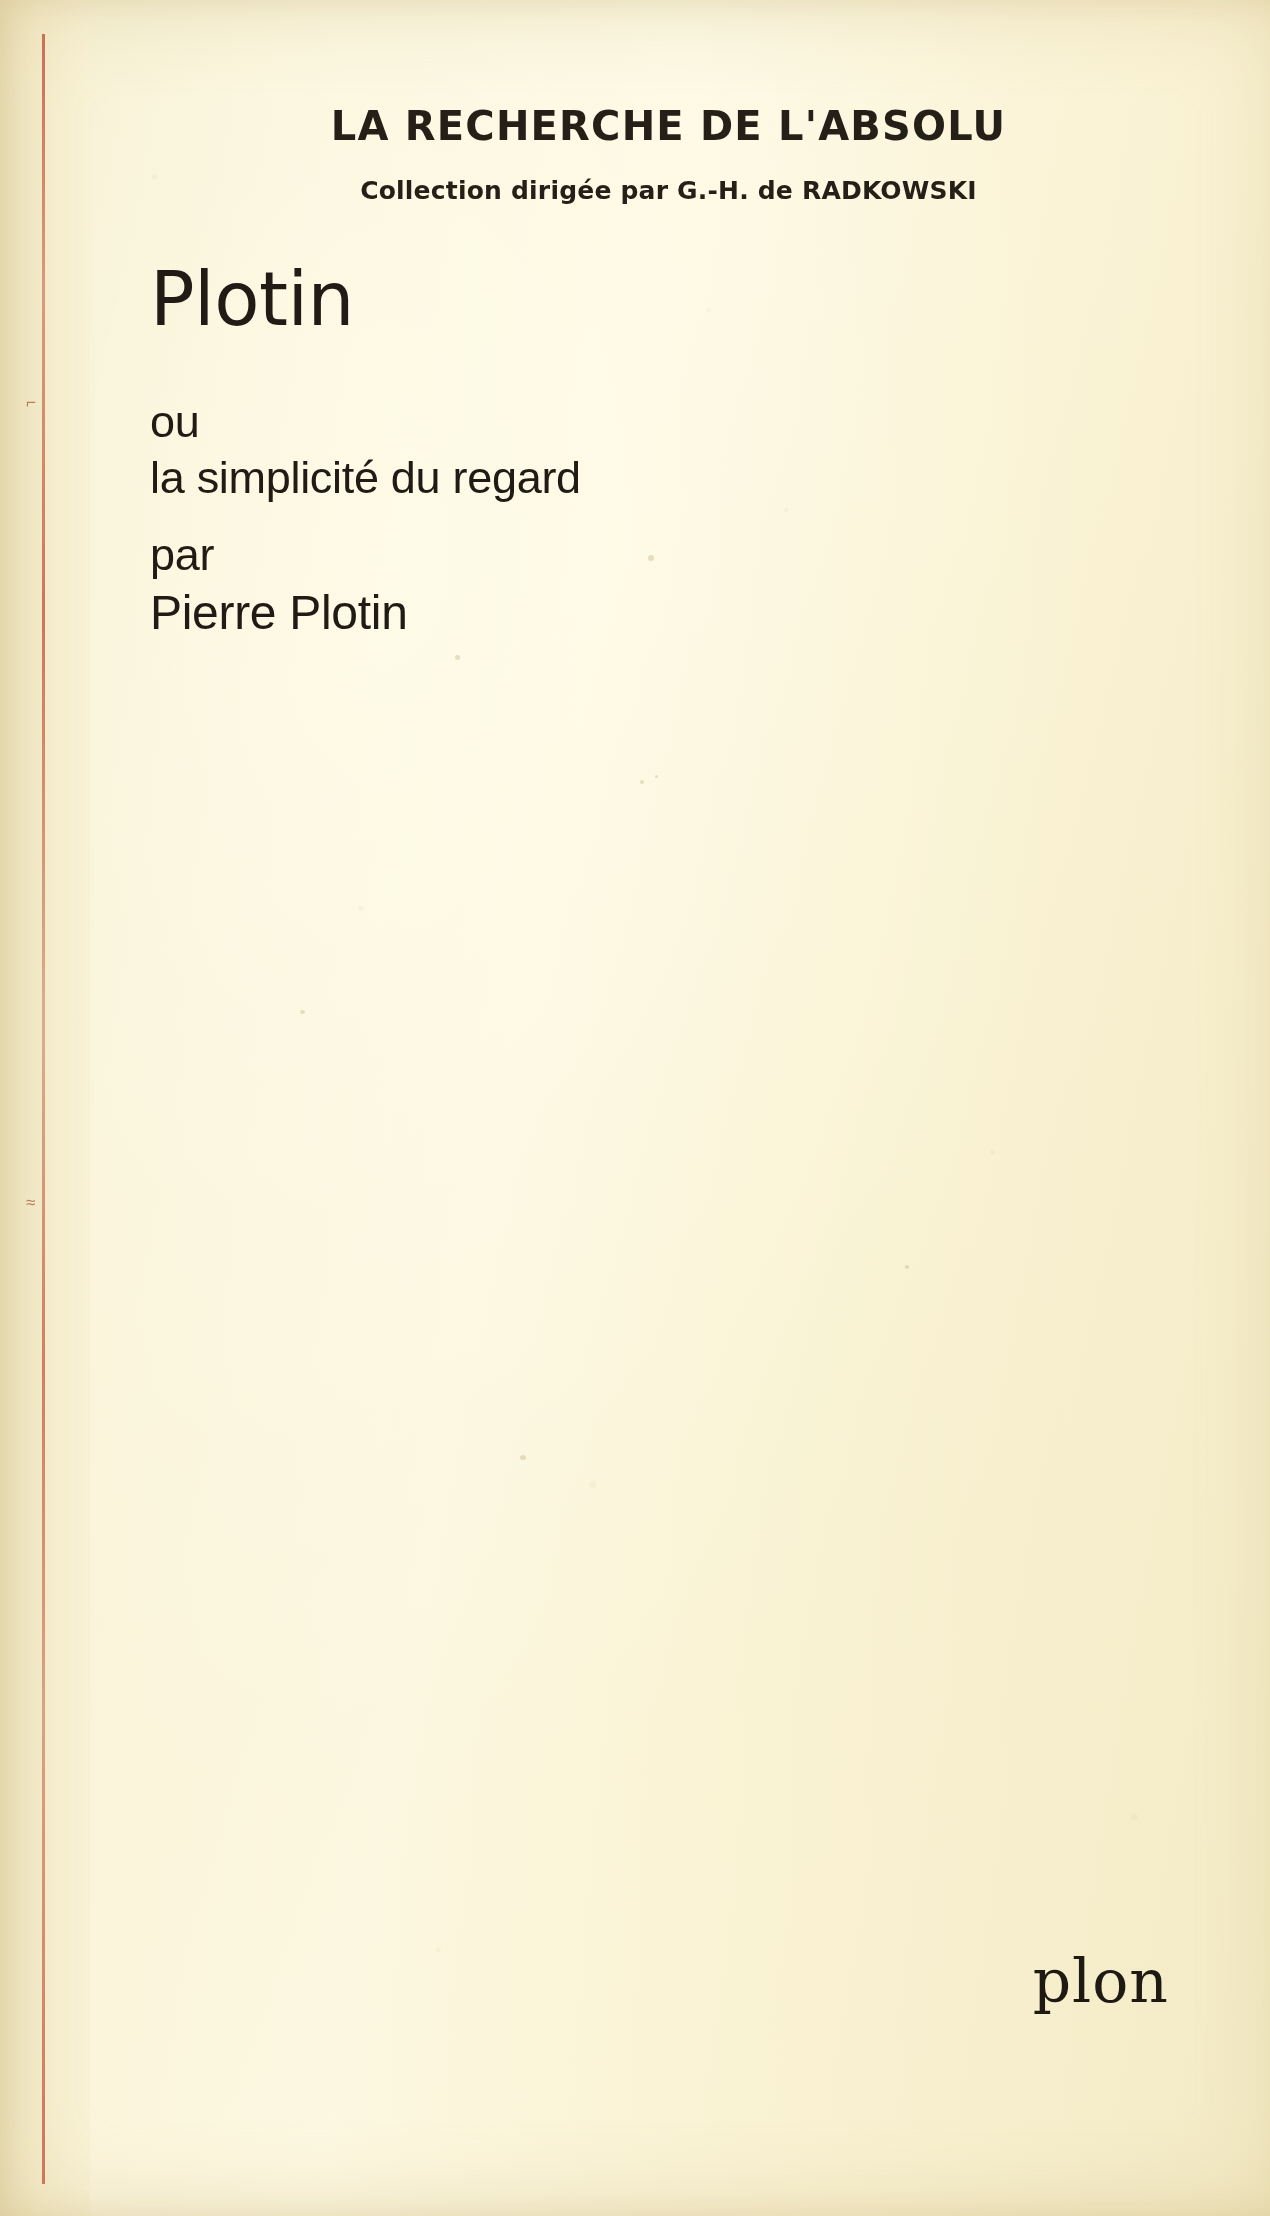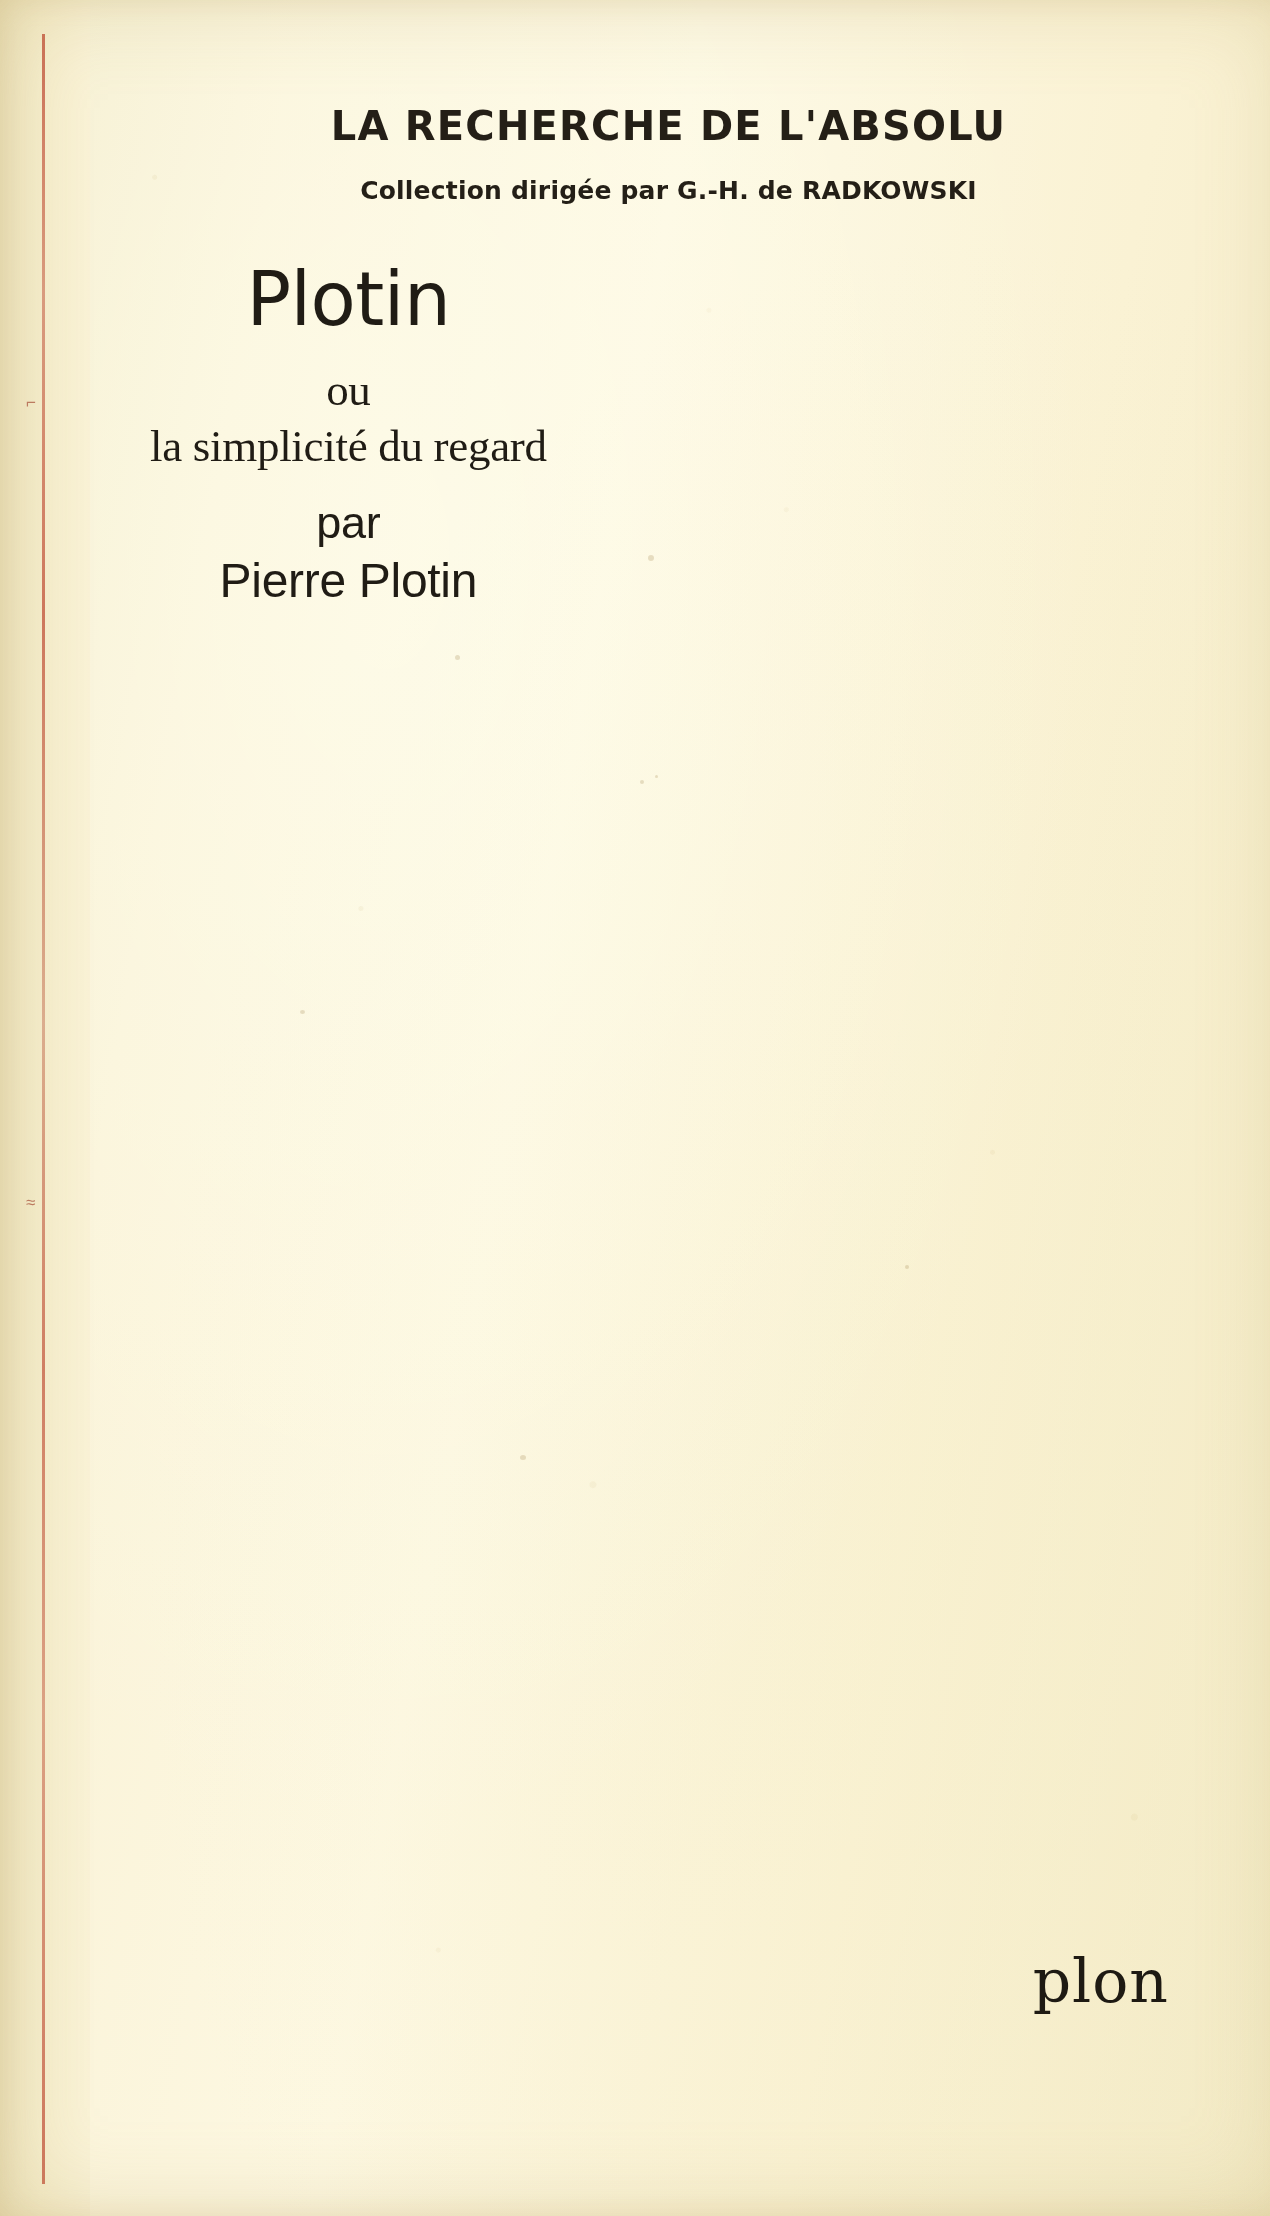--- a/index.html
+++ b/index.html
@@ -116,32 +116,31 @@
     letter-spacing: 0.2px;
     margin-top: 28px;
     padding-left: 48px;
   }
 
   .title-block {
     position: absolute;
     left: 150px;
     top: 262px;
     color: #201c15;
-    text-align: center;
   }
   .book-title {
     font-family: "DejaVu Sans", sans-serif;
     font-weight: normal;
     font-size: 74px;
     line-height: 1.0;
     letter-spacing: -0.5px;
   }
   .subtitle {
-    margin-top: 26px;
-    font-family: Liberation Serif, serif;
+    margin-top: 58px;
+    font-family: Liberation Sans, sans-serif;
     font-size: 45px;
     line-height: 1.25;
     letter-spacing: -0.3px;
   }
   .subtitle .line1 { display: block; }
   .subtitle .line2 { display: block; }
 
   .author-block {
     margin-top: 20px;
     font-family: Liberation Sans, sans-serif;

